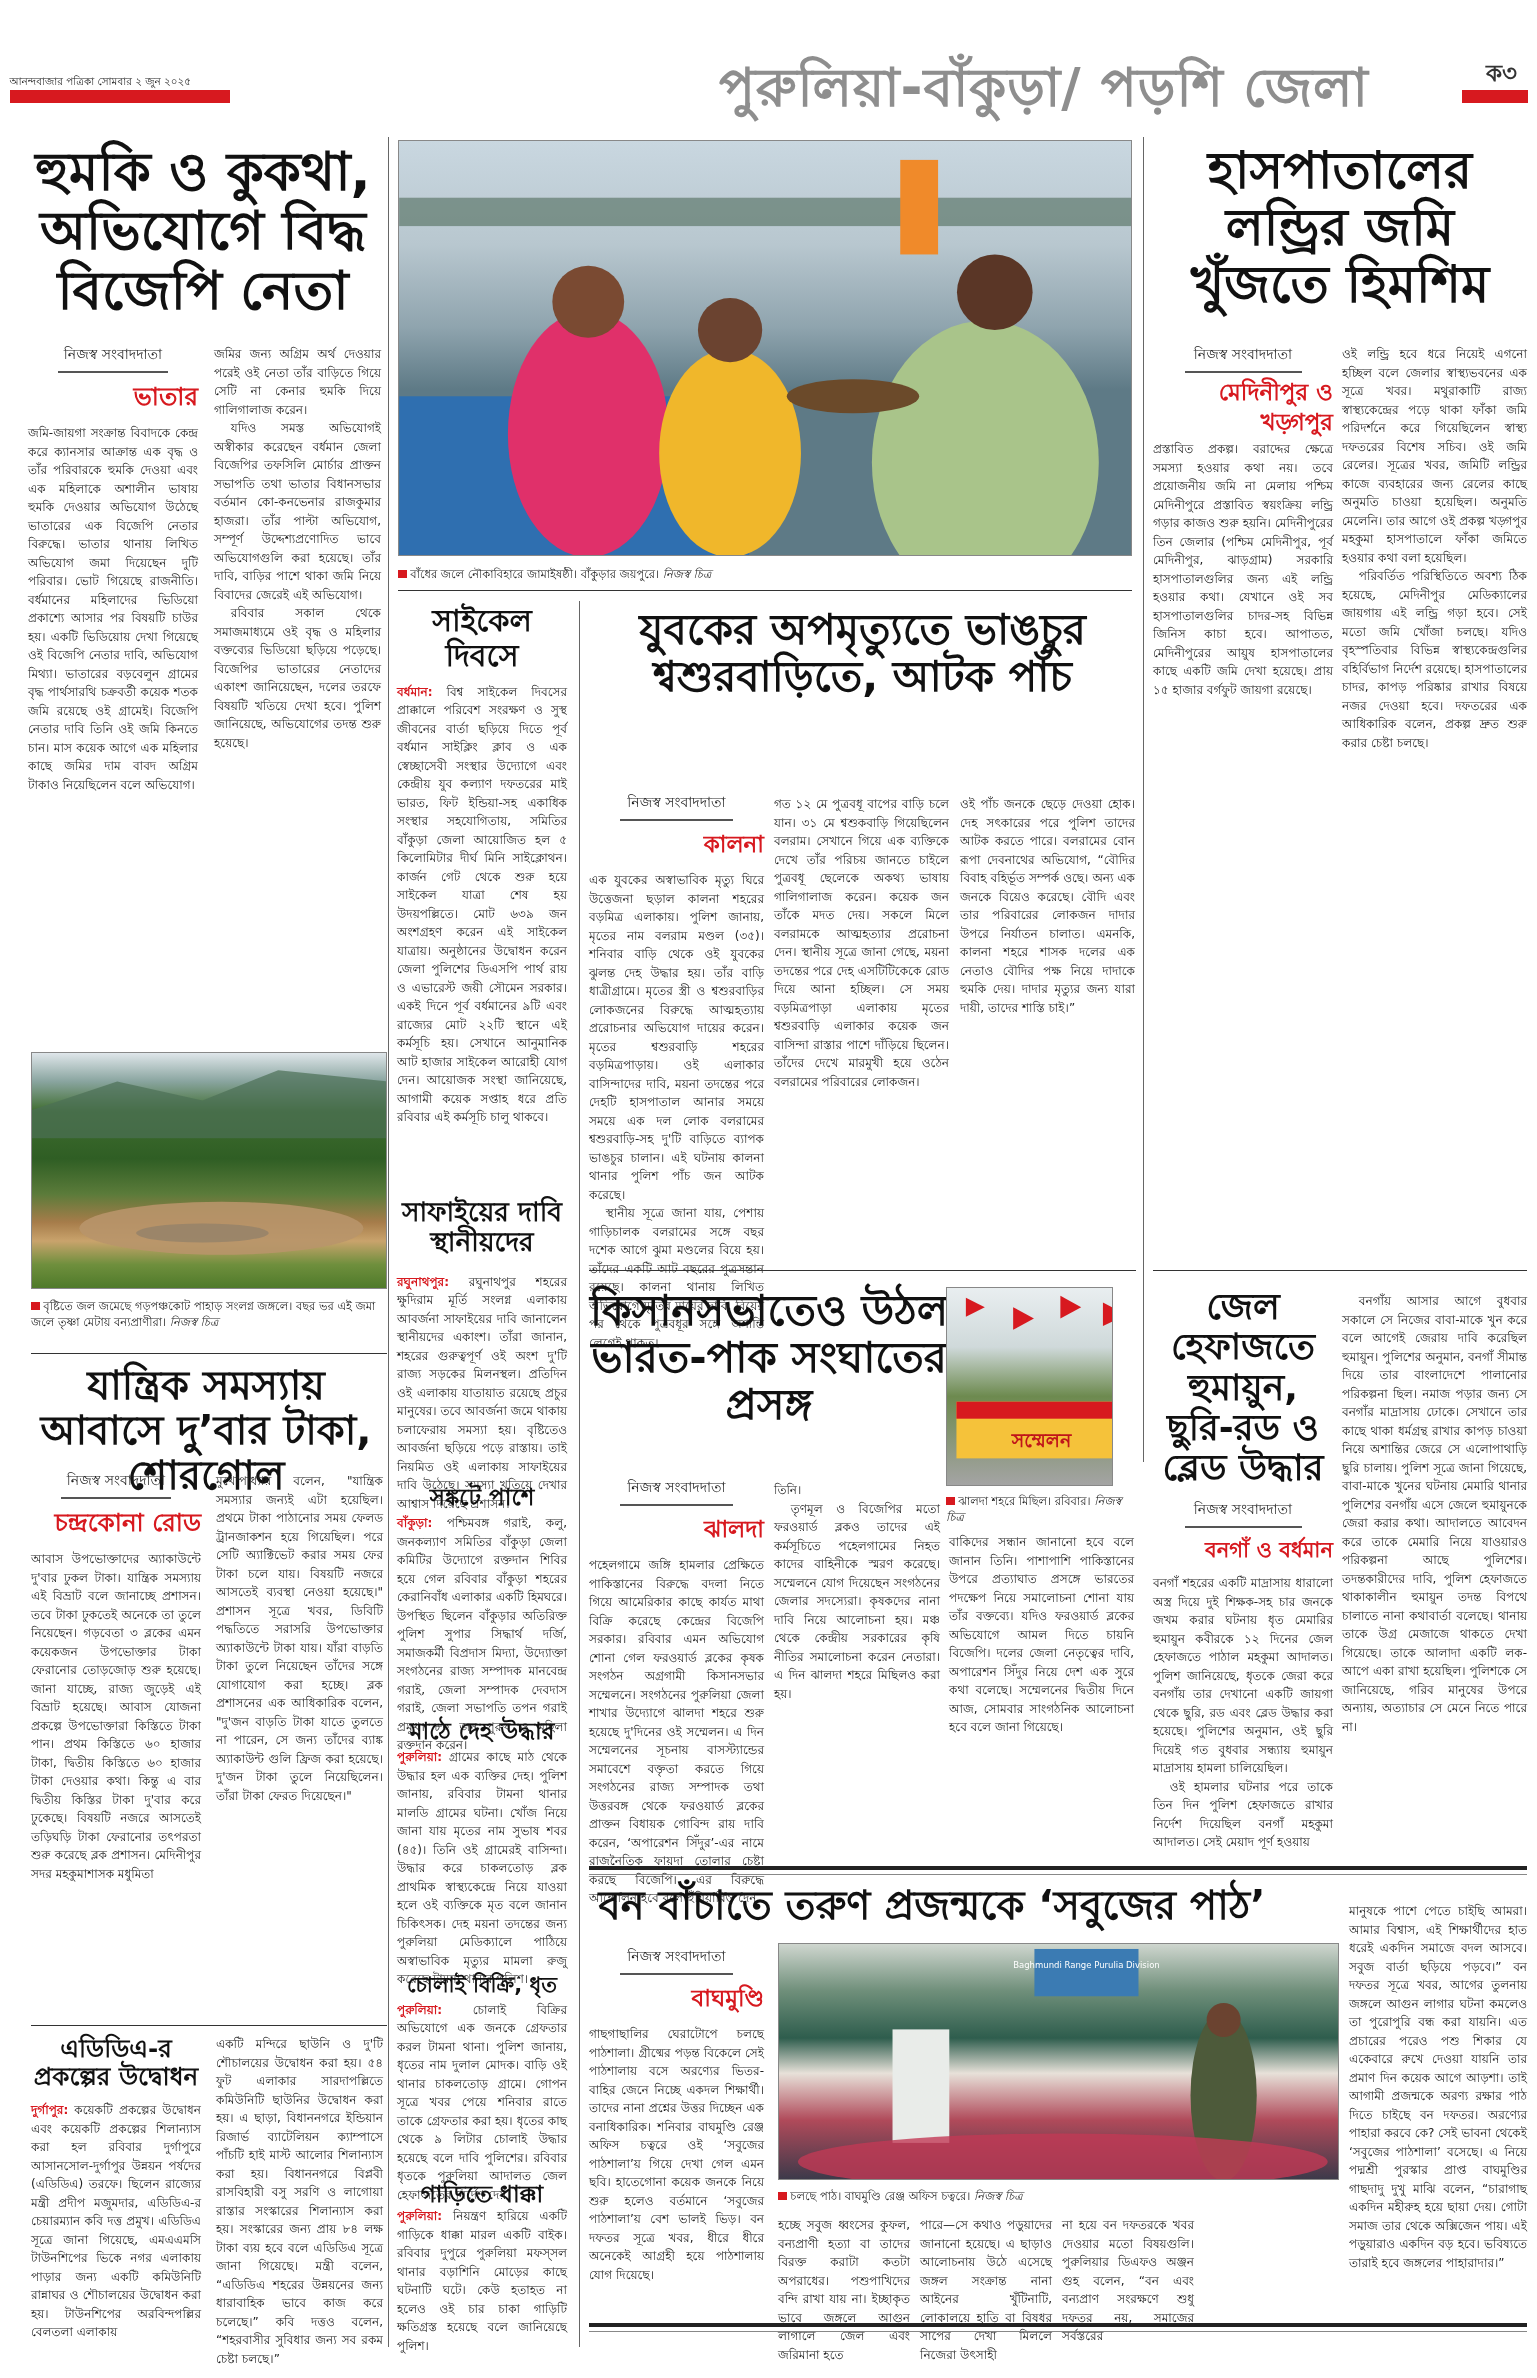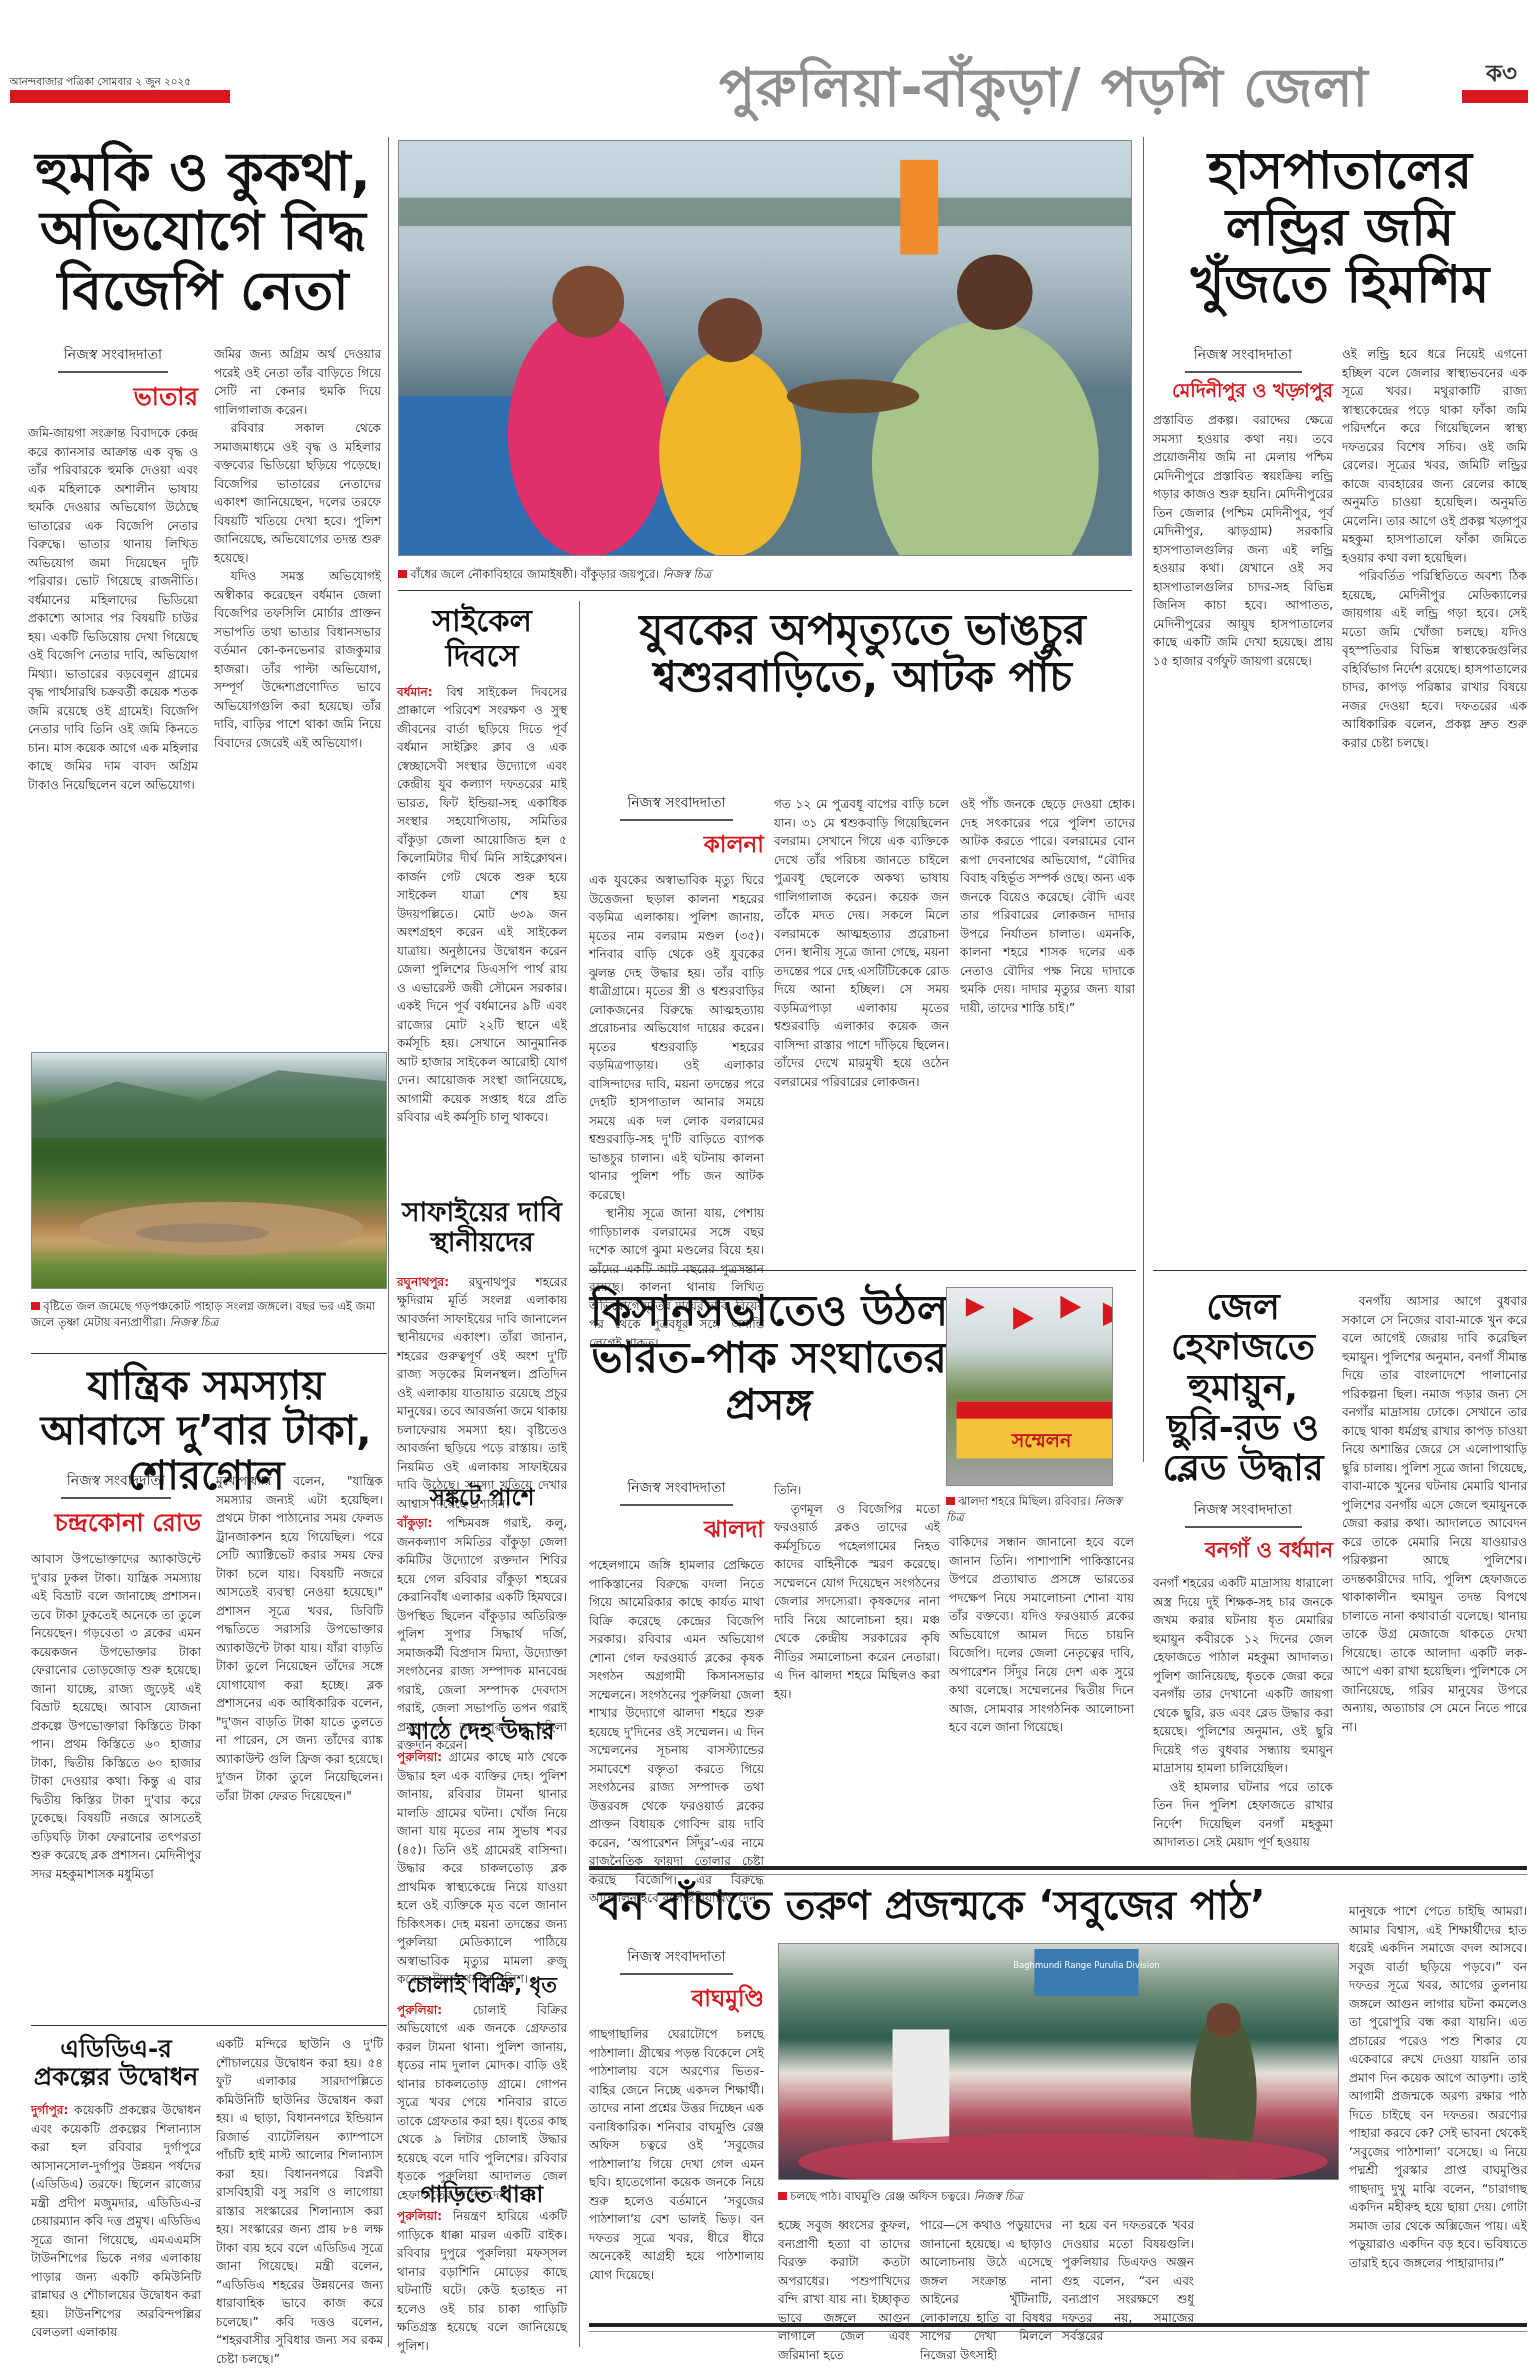--- a/index.html
+++ b/index.html
@@ -45,22 +45,22 @@
 <div class="abs" style="left:28px;top:343px;width:170px">
   <div class="byline">নিজস্ব সংবাদদাতা</div>
   <div class="byline-rule"></div>
   <div class="place" style="font-size:24.6px;margin-bottom:5.7px">ভাতার</div>
   <div class="body">
       <p class="noind">জমি-জায়গা সংক্রান্ত বিবাদকে কেন্দ্র করে ক্যানসার আক্রান্ত এক বৃদ্ধ ও তাঁর পরিবারকে হুমকি দেওয়া এবং এক মহিলাকে অশালীন ভাষায় হুমকি দেওয়ার অভিযোগ উঠেছে ভাতারের এক বিজেপি নেতার বিরুদ্ধে। ভাতার থানায় লিখিত অভিযোগ জমা দিয়েছেন দুটি পরিবার। ভোট গিয়েছে রাজনীতি। বর্ধমানের মহিলাদের ভিডিয়ো প্রকাশ্যে আসার পর বিষয়টি চাউর হয়। একটি ভিডিয়োয় দেখা গিয়েছে ওই বিজেপি নেতার দাবি, অভিযোগ মিথ্যা। ভাতারের বড়বেলুন গ্রামের বৃদ্ধ পার্থসারথি চক্রবর্তী কয়েক শতক জমি রয়েছে ওই গ্রামেই। বিজেপি নেতার দাবি তিনি ওই জমি কিনতে চান। মাস কয়েক আগে এক মহিলার কাছে জমির দাম বাবদ অগ্রিম টাকাও নিয়েছিলেন বলে অভিযোগ।</p>
     </div>
 </div>
 <div class="abs body" style="left:214px;top:345px;width:167px">
   <p class="noind">জমির জন্য অগ্রিম অর্থ দেওয়ার পরেই ওই নেতা তাঁর বাড়িতে গিয়ে সেটি না কেনার হুমকি দিয়ে গালিগালাজ করেন।</p>
+  <p>যদিও সমস্ত অভিযোগই অস্বীকার করেছেন বর্ধমান জেলা বিজেপির তফসিলি মোর্চার প্রাক্তন সভাপতি তথা ভাতার বিধানসভার বর্তমান কো-কনভেনার রাজকুমার হাজরা। তাঁর পাল্টা অভিযোগ, সম্পূর্ণ উদ্দেশ্যপ্রণোদিত ভাবে অভিযোগগুলি করা হয়েছে। তাঁর দাবি, বাড়ির পাশে থাকা জমি নিয়ে বিবাদের জেরেই এই অভিযোগ।</p>
   <p>রবিবার সকাল থেকে সমাজমাধ্যমে ওই বৃদ্ধ ও মহিলার বক্তব্যের ভিডিয়ো ছড়িয়ে পড়েছে। বিজেপির ভাতারের নেতাদের একাংশ জানিয়েছেন, দলের তরফে বিষয়টি খতিয়ে দেখা হবে। পুলিশ জানিয়েছে, অভিযোগের তদন্ত শুরু হয়েছে।</p>
-  <p>যদিও সমস্ত অভিযোগই অস্বীকার করেছেন বর্ধমান জেলা বিজেপির তফসিলি মোর্চার প্রাক্তন সভাপতি তথা ভাতার বিধানসভার বর্তমান কো-কনভেনার রাজকুমার হাজরা। তাঁর পাল্টা অভিযোগ, সম্পূর্ণ উদ্দেশ্যপ্রণোদিত ভাবে অভিযোগগুলি করা হয়েছে। তাঁর দাবি, বাড়ির পাশে থাকা জমি নিয়ে বিবাদের জেরেই এই অভিযোগ।</p>
 </div>
 
 <div class="abs photo" style="left:31px;top:1052px;width:356px;height:237px;background:linear-gradient(180deg,#dfe6ea 0%,#8aa5a0 12%,#3f6d2f 25%,#2f5e24 45%,#5b7b3a 60%,#a67c4a 72%,#c9a36c 80%,#6f8f3d 90%,#4f7a2a 100%)">
   <svg width="356" height="237" viewBox="0 0 376 250">
     <path d="M0 60 L90 30 L180 50 L260 18 L376 30 L376 90 L0 90Z" fill="#4b6f55" opacity=".7"></path>
     <ellipse cx="200" cy="185" rx="150" ry="28" fill="#b8956a" opacity=".9"></ellipse>
     <ellipse cx="180" cy="190" rx="70" ry="10" fill="#8e7f6a" opacity=".7"></ellipse>
   </svg>
 </div>
 <div class="abs caption" style="left:31px;top:1298px;width:356px">
@@ -209,21 +209,21 @@
 <div class="abs body" style="left:949px;top:1533px;width:185px">
   <p class="noind">বাকিদের সন্ধান জানানো হবে বলে জানান তিনি। পাশাপাশি পাকিস্তানের উপরে প্রত্যাঘাত প্রসঙ্গে ভারতের পদক্ষেপ নিয়ে সমালোচনা শোনা যায় তাঁর বক্তব্যে। যদিও ফরওয়ার্ড ব্লকের অভিযোগে আমল দিতে চায়নি বিজেপি। দলের জেলা নেতৃত্বের দাবি, অপারেশন সিঁদুর নিয়ে দেশ এক সুরে কথা বলেছে। সম্মেলনের দ্বিতীয় দিনে আজ, সোমবার সাংগঠনিক আলোচনা হবে বলে জানা গিয়েছে।</p>
 </div>
 
 <div class="abs" style="left:1153px;top:142px;width:374px">
   <div class="hl" style="font-size:51px">হাসপাতালের লন্ড্রির জমি খুঁজতে হিমশিম</div>
 </div>
 <div class="abs" style="left:1153px;top:343px;width:180px">
   <div class="byline">নিজস্ব সংবাদদাতা</div>
   <div class="byline-rule"></div>
-  <div class="place" style="font-size:19px;margin-bottom:8px;line-height:1.3">মেদিনীপুর ও খড়্গপুর</div>
+  <div class="place" style="font-size:23px;margin-bottom:2px;line-height:1.3">মেদিনীপুর ও খড়্গপুর</div>
   <div class="body">
       <p class="noind">প্রস্তাবিত প্রকল্প। বরাদ্দের ক্ষেত্রে সমস্যা হওয়ার কথা নয়। তবে প্রয়োজনীয় জমি না মেলায় পশ্চিম মেদিনীপুরে প্রস্তাবিত স্বয়ংক্রিয় লন্ড্রি গড়ার কাজও শুরু হয়নি। মেদিনীপুরের তিন জেলার (পশ্চিম মেদিনীপুর, পূর্ব মেদিনীপুর, ঝাড়গ্রাম) সরকারি হাসপাতালগুলির জন্য এই লন্ড্রি হওয়ার কথা। যেখানে ওই সব হাসপাতালগুলির চাদর-সহ বিভিন্ন জিনিস কাচা হবে। আপাতত, মেদিনীপুরের আয়ুষ হাসপাতালের কাছে একটি জমি দেখা হয়েছে। প্রায় ১৫ হাজার বর্গফুট জায়গা রয়েছে।</p>
     </div>
 </div>
 <div class="abs body" style="left:1342px;top:345px;width:185px">
   <p class="noind">ওই লন্ড্রি হবে ধরে নিয়েই এগনো হচ্ছিল বলে জেলার স্বাস্থ্যভবনের এক সূত্রে খবর। মথুরাকাটি রাজ্য স্বাস্থ্যকেন্দ্রের পড়ে থাকা ফাঁকা জমি পরিদর্শনে করে গিয়েছিলেন স্বাস্থ্য দফতরের বিশেষ সচিব। ওই জমি রেলের। সূত্রের খবর, জমিটি লন্ড্রির কাজে ব্যবহারের জন্য রেলের কাছে অনুমতি চাওয়া হয়েছিল। অনুমতি মেলেনি। তার আগে ওই প্রকল্প খড়্গপুর মহকুমা হাসপাতালে ফাঁকা জমিতে হওয়ার কথা বলা হয়েছিল।</p>
   <p>পরিবর্তিত পরিস্থিতিতে অবশ্য ঠিক হয়েছে, মেদিনীপুর মেডিক্যালের জায়গায় এই লন্ড্রি গড়া হবে। সেই মতো জমি খোঁজা চলছে। যদিও বৃহস্পতিবার বিভিন্ন স্বাস্থ্যকেন্দ্রগুলির বহির্বিভাগ নির্দেশ রয়েছে। হাসপাতালের চাদর, কাপড় পরিষ্কার রাখার বিষয়ে নজর দেওয়া হবে। দফতরের এক আধিকারিক বলেন, প্রকল্প দ্রুত শুরু করার চেষ্টা চলছে।</p>
 </div>
 <div class="abs rule" style="left:1153px;top:1270px;width:374px"></div>
 

